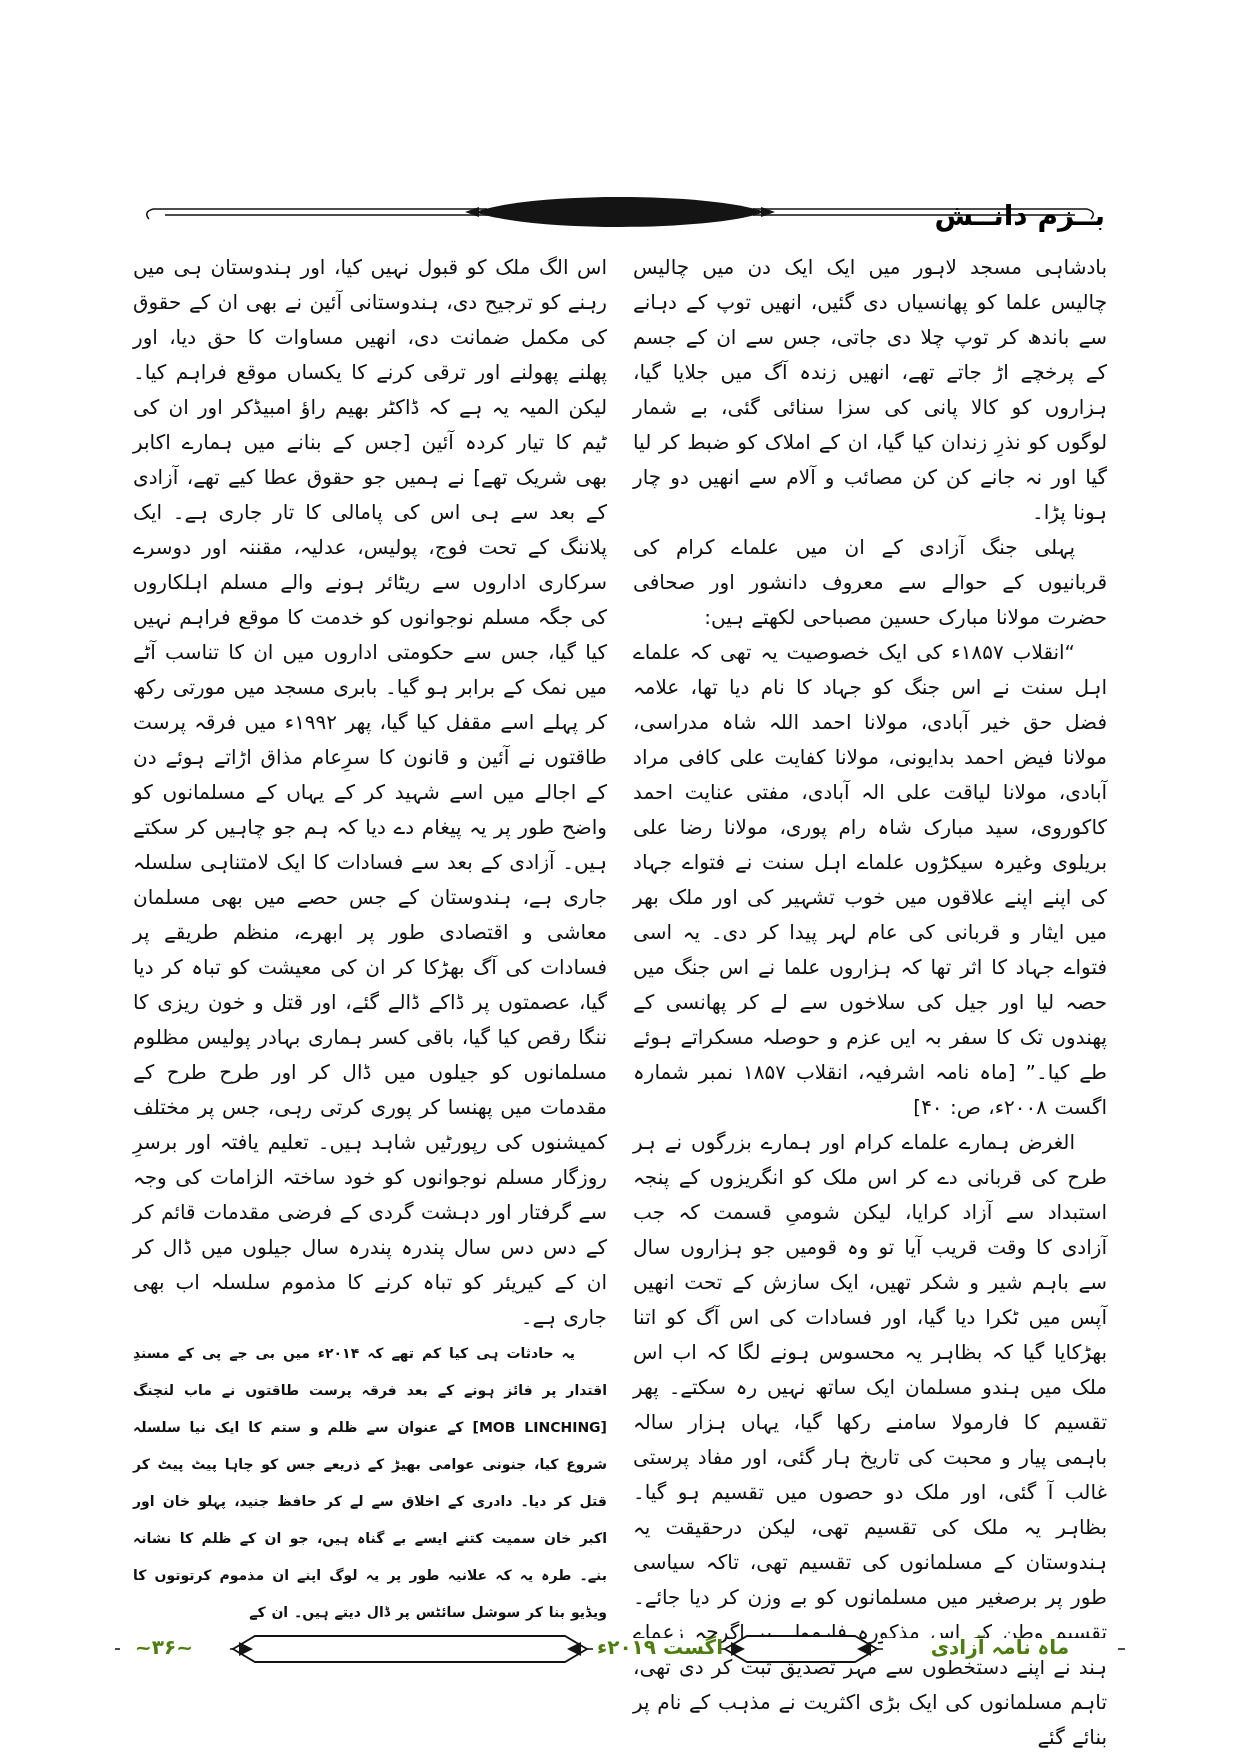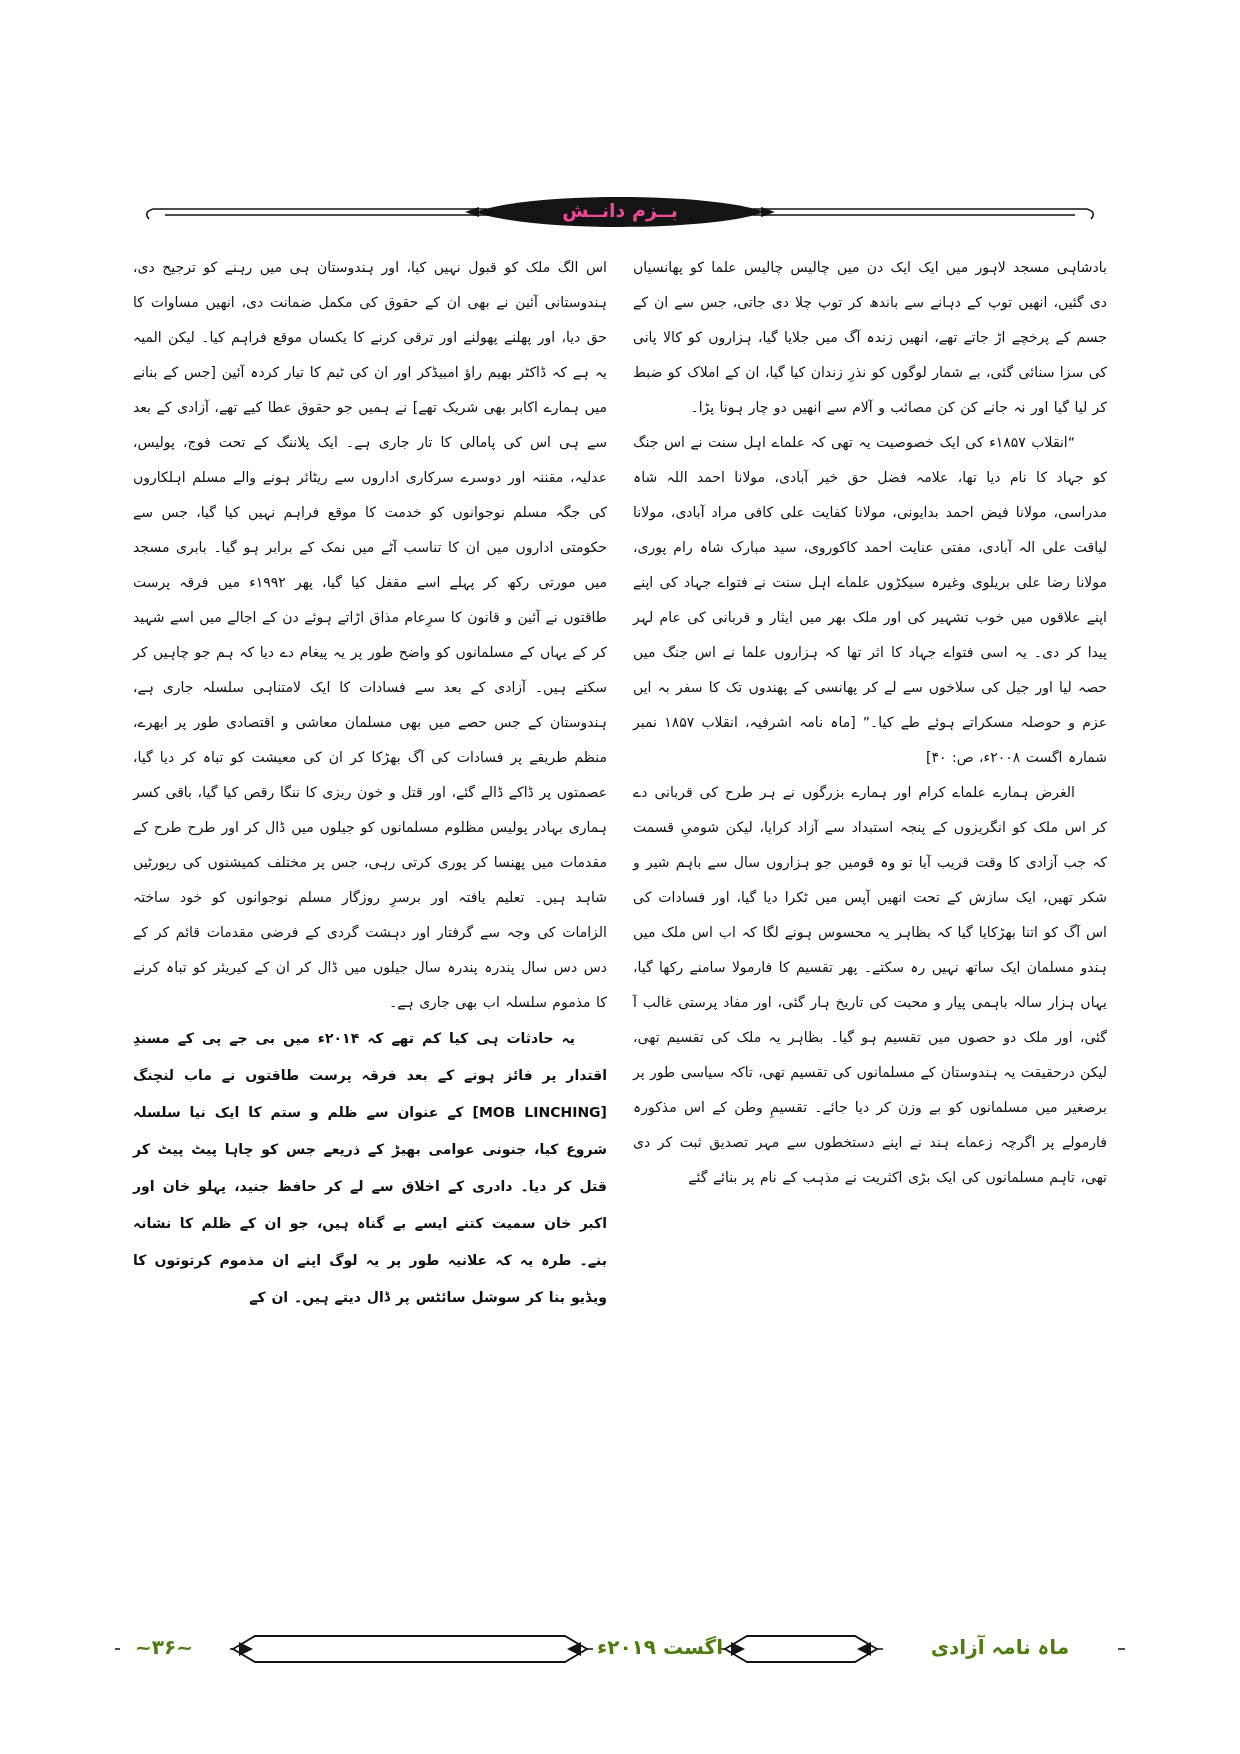--- a/index.html
+++ b/index.html
@@ -10,33 +10,33 @@
     background:#ffffff;
     font-family:"DejaVu Sans", sans-serif;
     overflow:hidden;
     color:#101010;
   }
   
   .header-band{position:absolute;top:190px;left:135px;width:970px;height:46px;}
   .header-band svg{position:absolute;top:0;left:0;}
   .header-title{
     position:absolute;top:9px;left:0;width:100%;
-    text-align:center;color:#ec4899;font-weight:bold;
-    font-size:19px;letter-spacing:1px;direction:rtl;
+    text-align:right;color:#000000;font-weight:bold;
+    font-size:28px;letter-spacing:1px;direction:rtl;
   }
   
   .col{
     position:absolute;top:250px;width:474px;
     direction:rtl;
   }
   .col-right{right:133px;}
   .col-left{left:133px;}
   .col p{
     margin:0;
-    font-size:14px;
+    font-size:20px;
     line-height:35px;
     text-align:justify;
     direction:rtl;
     word-spacing:1px;
   }
   .col p.indent{text-indent:32px;}
   .col p.bold-para{
     font-weight:bold;
     font-size:14px;
     line-height:37px;
@@ -72,20 +72,21 @@
 
       <path d="M340 22 C 395 2 575 2 630 22 C 575 42 395 42 340 22 Z" fill="#141414"></path>
       <path d="M330 22 l 14 -5 l 0 10 Z" fill="#141414"></path>
       <path d="M640 22 l -14 -5 l 0 10 Z" fill="#141414"></path>
     </svg>
     <div class="header-title">بــزم دانــش</div>
   </div>
 
   <div class="col col-right">
     <p>بادشاہی مسجد لاہور میں ایک ایک دن میں چالیس چالیس علما کو پھانسیاں دی گئیں، انھیں توپ کے دہانے سے باندھ کر توپ چلا دی جاتی، جس سے ان کے جسم کے پرخچے اڑ جاتے تھے، انھیں زندہ آگ میں جلایا گیا، ہزاروں کو کالا پانی کی سزا سنائی گئی، بے شمار لوگوں کو نذرِ زندان کیا گیا، ان کے املاک کو ضبط کر لیا گیا اور نہ جانے کن کن مصائب و آلام سے انھیں دو چار ہونا پڑا۔</p>
+    <p class="indent">پہلی جنگ آزادی کے ان میں علماے کرام کی قربانیوں کے حوالے سے معروف دانشور اور صحافی حضرت مولانا مبارک حسین مصباحی لکھتے ہیں:</p>
     <p class="indent">“انقلاب ۱۸۵۷ء کی ایک خصوصیت یہ تھی کہ علماے اہل سنت نے اس جنگ کو جہاد کا نام دیا تھا، علامہ فضل حق خیر آبادی، مولانا احمد اللہ شاہ مدراسی، مولانا فیض احمد بدایونی، مولانا کفایت علی کافی مراد آبادی، مولانا لیاقت علی الہ آبادی، مفتی عنایت احمد کاکوروی، سید مبارک شاہ رام پوری، مولانا رضا علی بریلوی وغیرہ سیکڑوں علماے اہل سنت نے فتواے جہاد کی اپنے اپنے علاقوں میں خوب تشہیر کی اور ملک بھر میں ایثار و قربانی کی عام لہر پیدا کر دی۔ یہ اسی فتواے جہاد کا اثر تھا کہ ہزاروں علما نے اس جنگ میں حصہ لیا اور جیل کی سلاخوں سے لے کر پھانسی کے پھندوں تک کا سفر بہ ایں عزم و حوصلہ مسکراتے ہوئے طے کیا۔” [ماہ نامہ اشرفیہ، انقلاب ۱۸۵۷ نمبر شمارہ اگست ۲۰۰۸ء، ص: ۴۰]</p>
     <p class="indent">الغرض ہمارے علماے کرام اور ہمارے بزرگوں نے ہر طرح کی قربانی دے کر اس ملک کو انگریزوں کے پنجہ استبداد سے آزاد کرایا، لیکن شومیِ قسمت کہ جب آزادی کا وقت قریب آیا تو وہ قومیں جو ہزاروں سال سے باہم شیر و شکر تھیں، ایک سازش کے تحت انھیں آپس میں ٹکرا دیا گیا، اور فسادات کی اس آگ کو اتنا بھڑکایا گیا کہ بظاہر یہ محسوس ہونے لگا کہ اب اس ملک میں ہندو مسلمان ایک ساتھ نہیں رہ سکتے۔ پھر تقسیم کا فارمولا سامنے رکھا گیا، یہاں ہزار سالہ باہمی پیار و محبت کی تاریخ ہار گئی، اور مفاد پرستی غالب آ گئی، اور ملک دو حصوں میں تقسیم ہو گیا۔ بظاہر یہ ملک کی تقسیم تھی، لیکن درحقیقت یہ ہندوستان کے مسلمانوں کی تقسیم تھی، تاکہ سیاسی طور پر برصغیر میں مسلمانوں کو بے وزن کر دیا جائے۔ تقسیمِ وطن کے اس مذکورہ فارمولے پر اگرچہ زعماے ہند نے اپنے دستخطوں سے مہر تصدیق ثبت کر دی تھی، تاہم مسلمانوں کی ایک بڑی اکثریت نے مذہب کے نام پر بنائے گئے</p>
   </div>
 
   <div class="col col-left">
     <p>اس الگ ملک کو قبول نہیں کیا، اور ہندوستان ہی میں رہنے کو ترجیح دی، ہندوستانی آئین نے بھی ان کے حقوق کی مکمل ضمانت دی، انھیں مساوات کا حق دیا، اور پھلنے پھولنے اور ترقی کرنے کا یکساں موقع فراہم کیا۔ لیکن المیہ یہ ہے کہ ڈاکٹر بھیم راؤ امبیڈکر اور ان کی ٹیم کا تیار کردہ آئین [جس کے بنانے میں ہمارے اکابر بھی شریک تھے] نے ہمیں جو حقوق عطا کیے تھے، آزادی کے بعد سے ہی اس کی پامالی کا تار جاری ہے۔ ایک پلاننگ کے تحت فوج، پولیس، عدلیہ، مقننہ اور دوسرے سرکاری اداروں سے ریٹائر ہونے والے مسلم اہلکاروں کی جگہ مسلم نوجوانوں کو خدمت کا موقع فراہم نہیں کیا گیا، جس سے حکومتی اداروں میں ان کا تناسب آٹے میں نمک کے برابر ہو گیا۔ بابری مسجد میں مورتی رکھ کر پہلے اسے مقفل کیا گیا، پھر ۱۹۹۲ء میں فرقہ پرست طاقتوں نے آئین و قانون کا سرِعام مذاق اڑاتے ہوئے دن کے اجالے میں اسے شہید کر کے یہاں کے مسلمانوں کو واضح طور پر یہ پیغام دے دیا کہ ہم جو چاہیں کر سکتے ہیں۔ آزادی کے بعد سے فسادات کا ایک لامتناہی سلسلہ جاری ہے، ہندوستان کے جس حصے میں بھی مسلمان معاشی و اقتصادی طور پر ابھرے، منظم طریقے پر فسادات کی آگ بھڑکا کر ان کی معیشت کو تباہ کر دیا گیا، عصمتوں پر ڈاکے ڈالے گئے، اور قتل و خون ریزی کا ننگا رقص کیا گیا، باقی کسر ہماری بہادر پولیس مظلوم مسلمانوں کو جیلوں میں ڈال کر اور طرح طرح کے مقدمات میں پھنسا کر پوری کرتی رہی، جس پر مختلف کمیشنوں کی رپورٹیں شاہد ہیں۔ تعلیم یافتہ اور برسرِ روزگار مسلم نوجوانوں کو خود ساختہ الزامات کی وجہ سے گرفتار اور دہشت گردی کے فرضی مقدمات قائم کر کے دس دس سال پندرہ پندرہ سال جیلوں میں ڈال کر ان کے کیریئر کو تباہ کرنے کا مذموم سلسلہ اب بھی جاری ہے۔</p>
     <p class="bold-para indent">یہ حادثات ہی کیا کم تھے کہ ۲۰۱۴ء میں بی جے پی کے مسندِ اقتدار پر فائز ہونے کے بعد فرقہ پرست طاقتوں نے ماب لنچنگ [MOB LINCHING] کے عنوان سے ظلم و ستم کا ایک نیا سلسلہ شروع کیا، جنونی عوامی بھیڑ کے ذریعے جس کو چاہا پیٹ پیٹ کر قتل کر دیا۔ دادری کے اخلاق سے لے کر حافظ جنید، پہلو خان اور اکبر خان سمیت کتنے ایسے بے گناہ ہیں، جو ان کے ظلم کا نشانہ بنے۔ طرہ یہ کہ علانیہ طور پر یہ لوگ اپنے ان مذموم کرتوتوں کا ویڈیو بنا کر سوشل سائٹس پر ڈال دیتے ہیں۔ ان کے</p>
   </div>
 
   <div class="footer-band">

